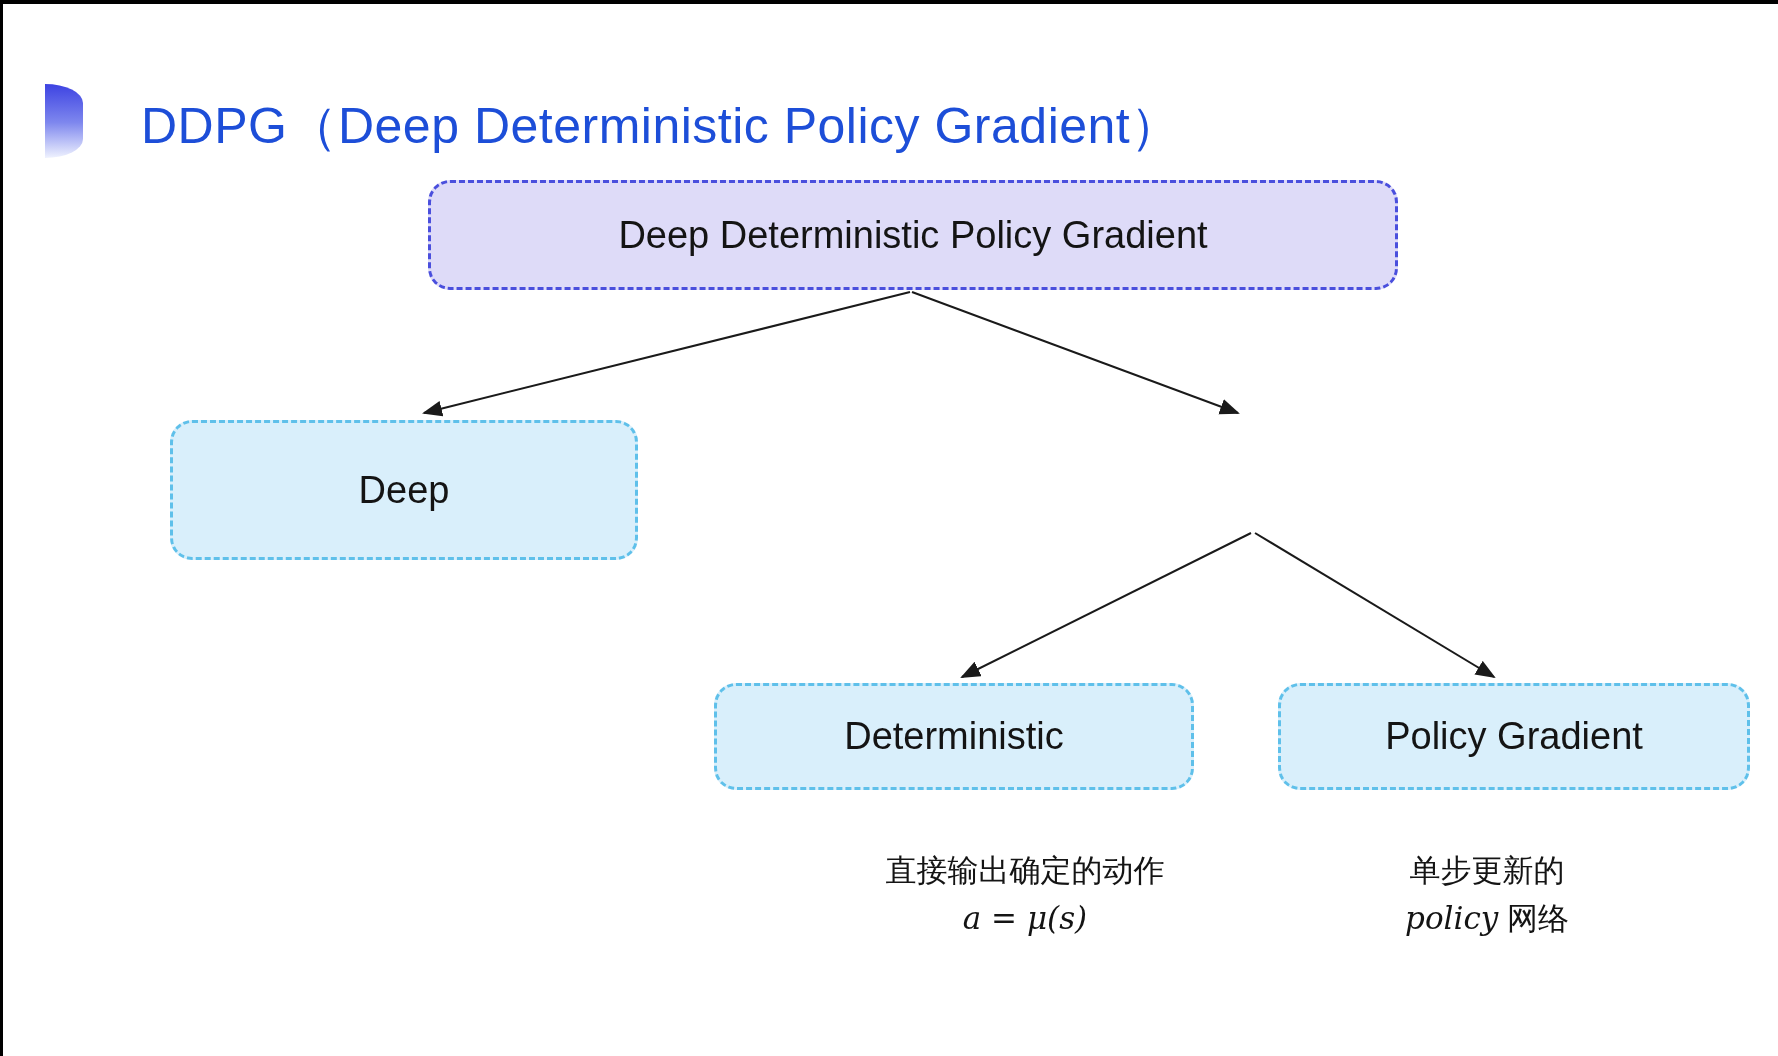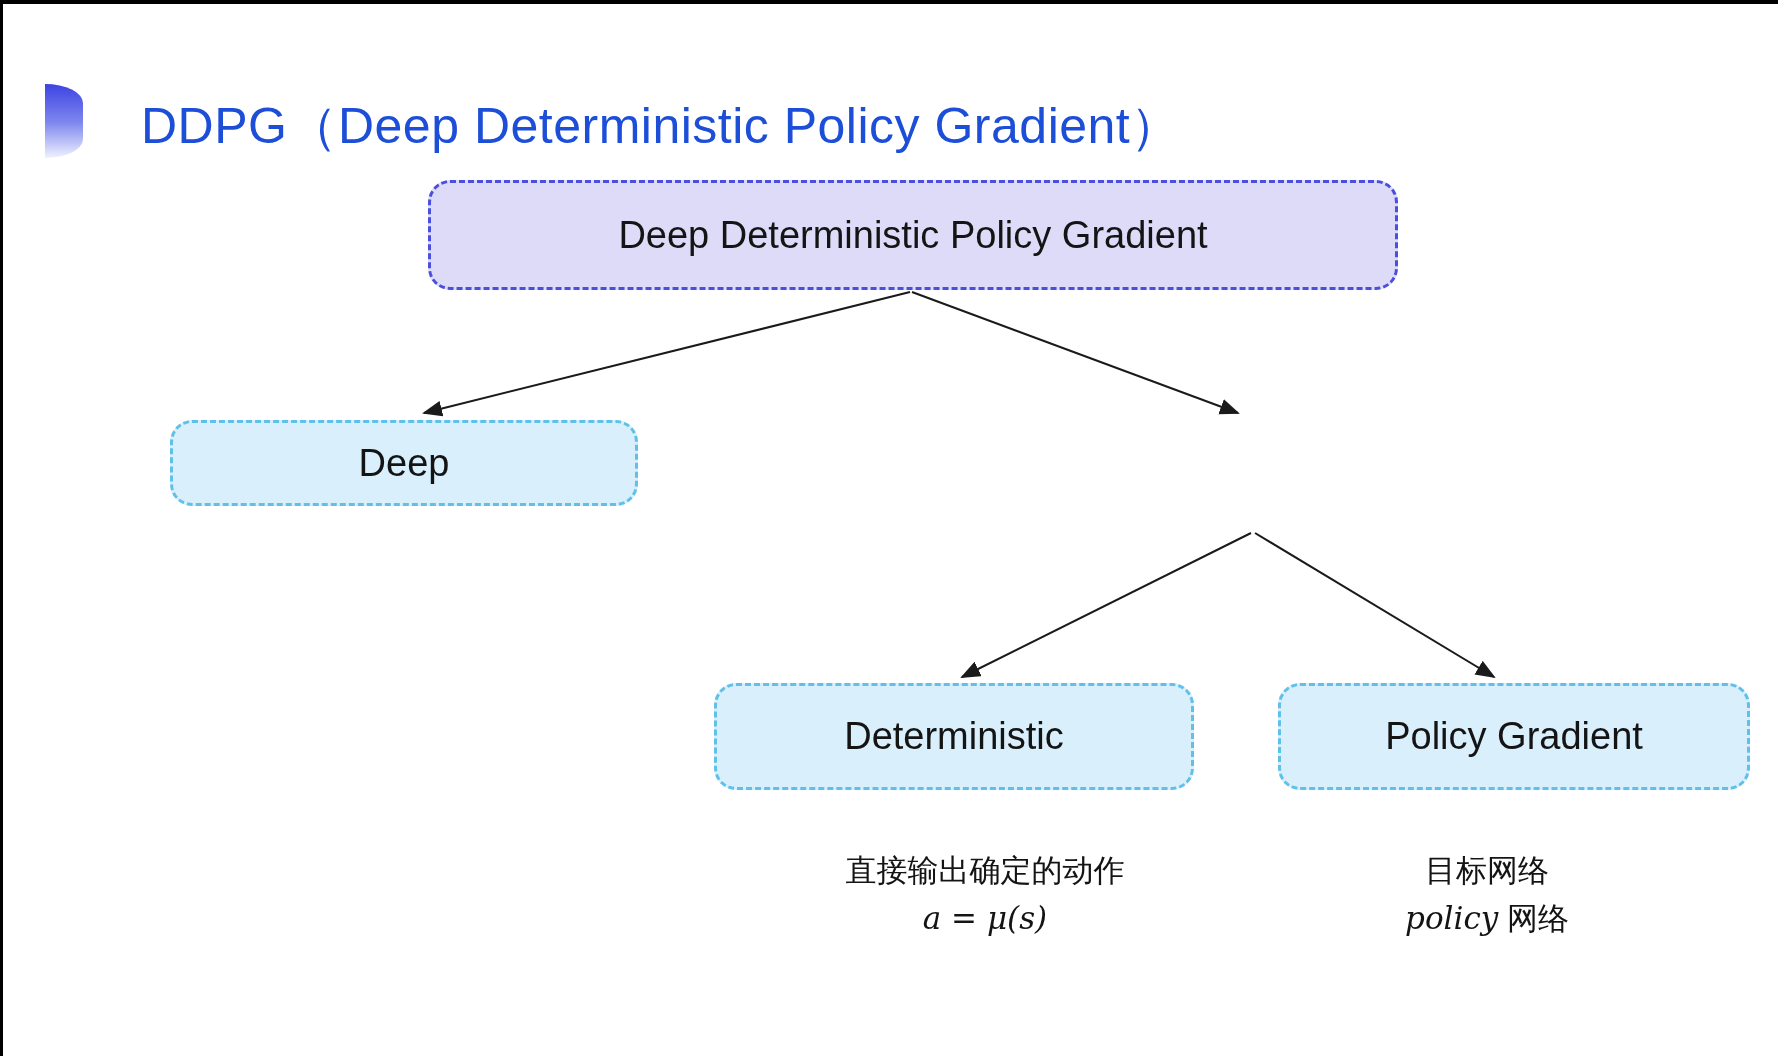--- a/index.html
+++ b/index.html
@@ -73,38 +73,38 @@
     <line x1="910" y1="292" x2="424" y2="413" stroke="#1a1a1a" stroke-width="2" marker-end="url(#arrowhead)"></line>
     <line x1="912" y1="292" x2="1238" y2="413" stroke="#1a1a1a" stroke-width="2" marker-end="url(#arrowhead)"></line>
     <line x1="1251" y1="533" x2="962" y2="677" stroke="#1a1a1a" stroke-width="2" marker-end="url(#arrowhead)"></line>
     <line x1="1255" y1="533" x2="1494" y2="677" stroke="#1a1a1a" stroke-width="2" marker-end="url(#arrowhead)"></line>
   </svg>
 
   <div class="node lavender" style="left:428px;top:180px;width:970px;height:110px;">
     <span>Deep Deterministic Policy Gradient</span>
   </div>
 
-  <div class="node cyan" style="left:170px;top:420px;width:468px;height:86px;">
+  <div class="node cyan" style="left:170px;top:420px;width:468px;height:140px;">
     <span>Deep</span>
   </div>
 
 
   <div class="node cyan" style="left:714px;top:683px;width:480px;height:107px;text-align:center;">
     <span>Deterministic</span>
   </div>
 
   <div class="node cyan" style="left:1272px;top:683px;width:472px;height:107px;margin-left:6px;">
     <span>Policy Gradient</span>
   </div>
 
 
-  <div class="note" style="left:765px;top:852px;width:440px;">
+  <div class="note" style="left:805px;top:852px;width:440px;">
     <span class="line">直接输出确定的动作</span>
     <span class="line gap-sm term">a = μ(s)</span>
   </div>
 
   <div class="note" style="left:1267px;top:852px;width:440px;">
-    <span class="line">目标网络</span>
+    <span class="line">单步更新的</span>
     <span class="line gap-sm">
       <span class="term">policy</span><span> 网络</span>
     </span>
   </div>
 </div>
 
 </body></html>

